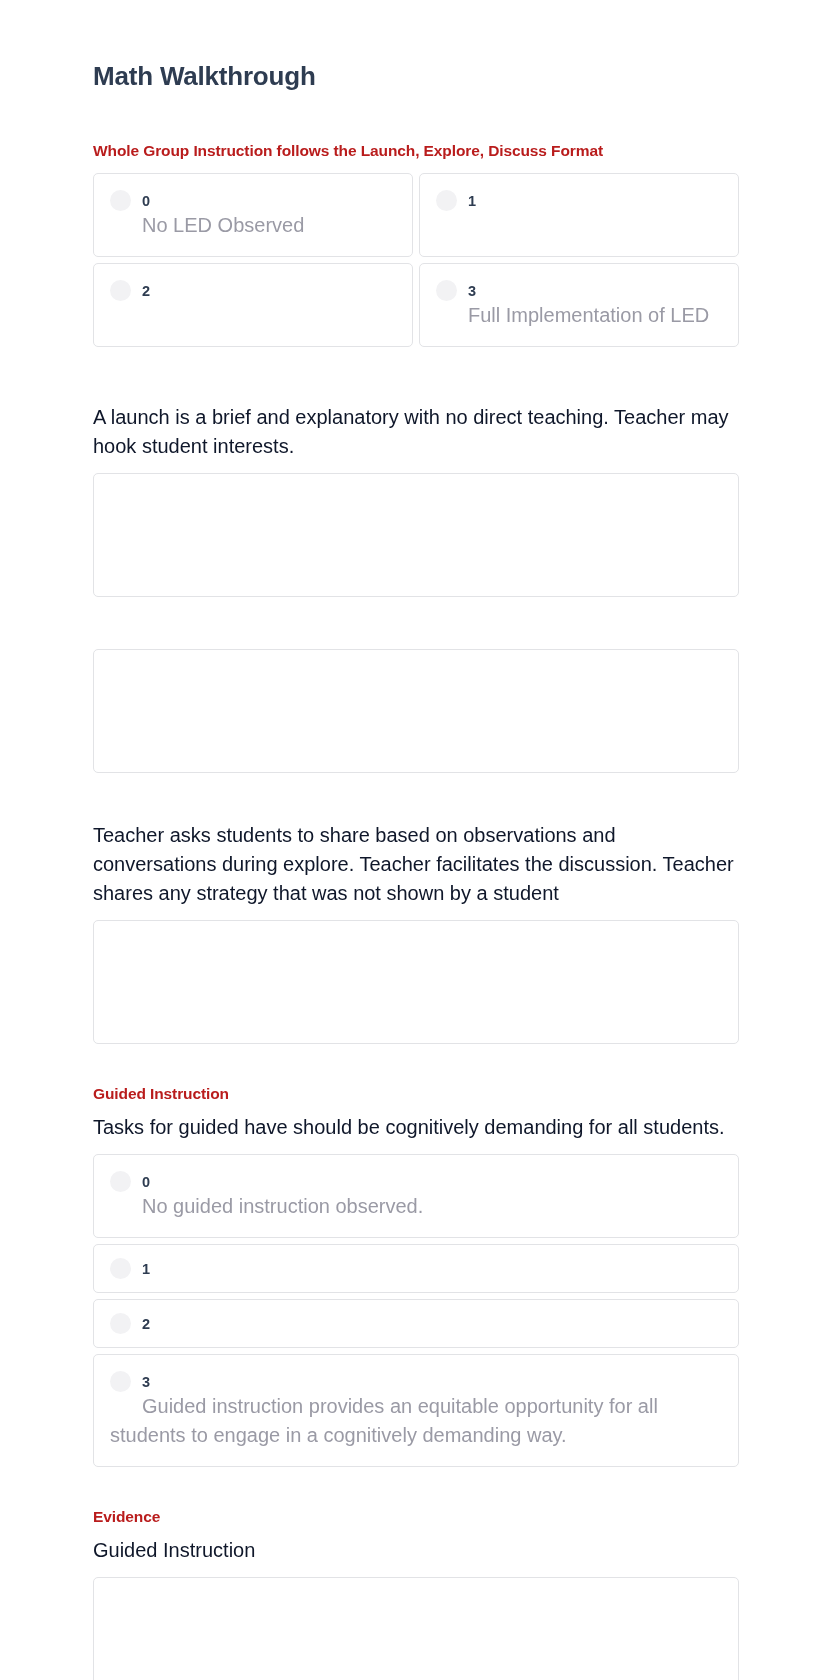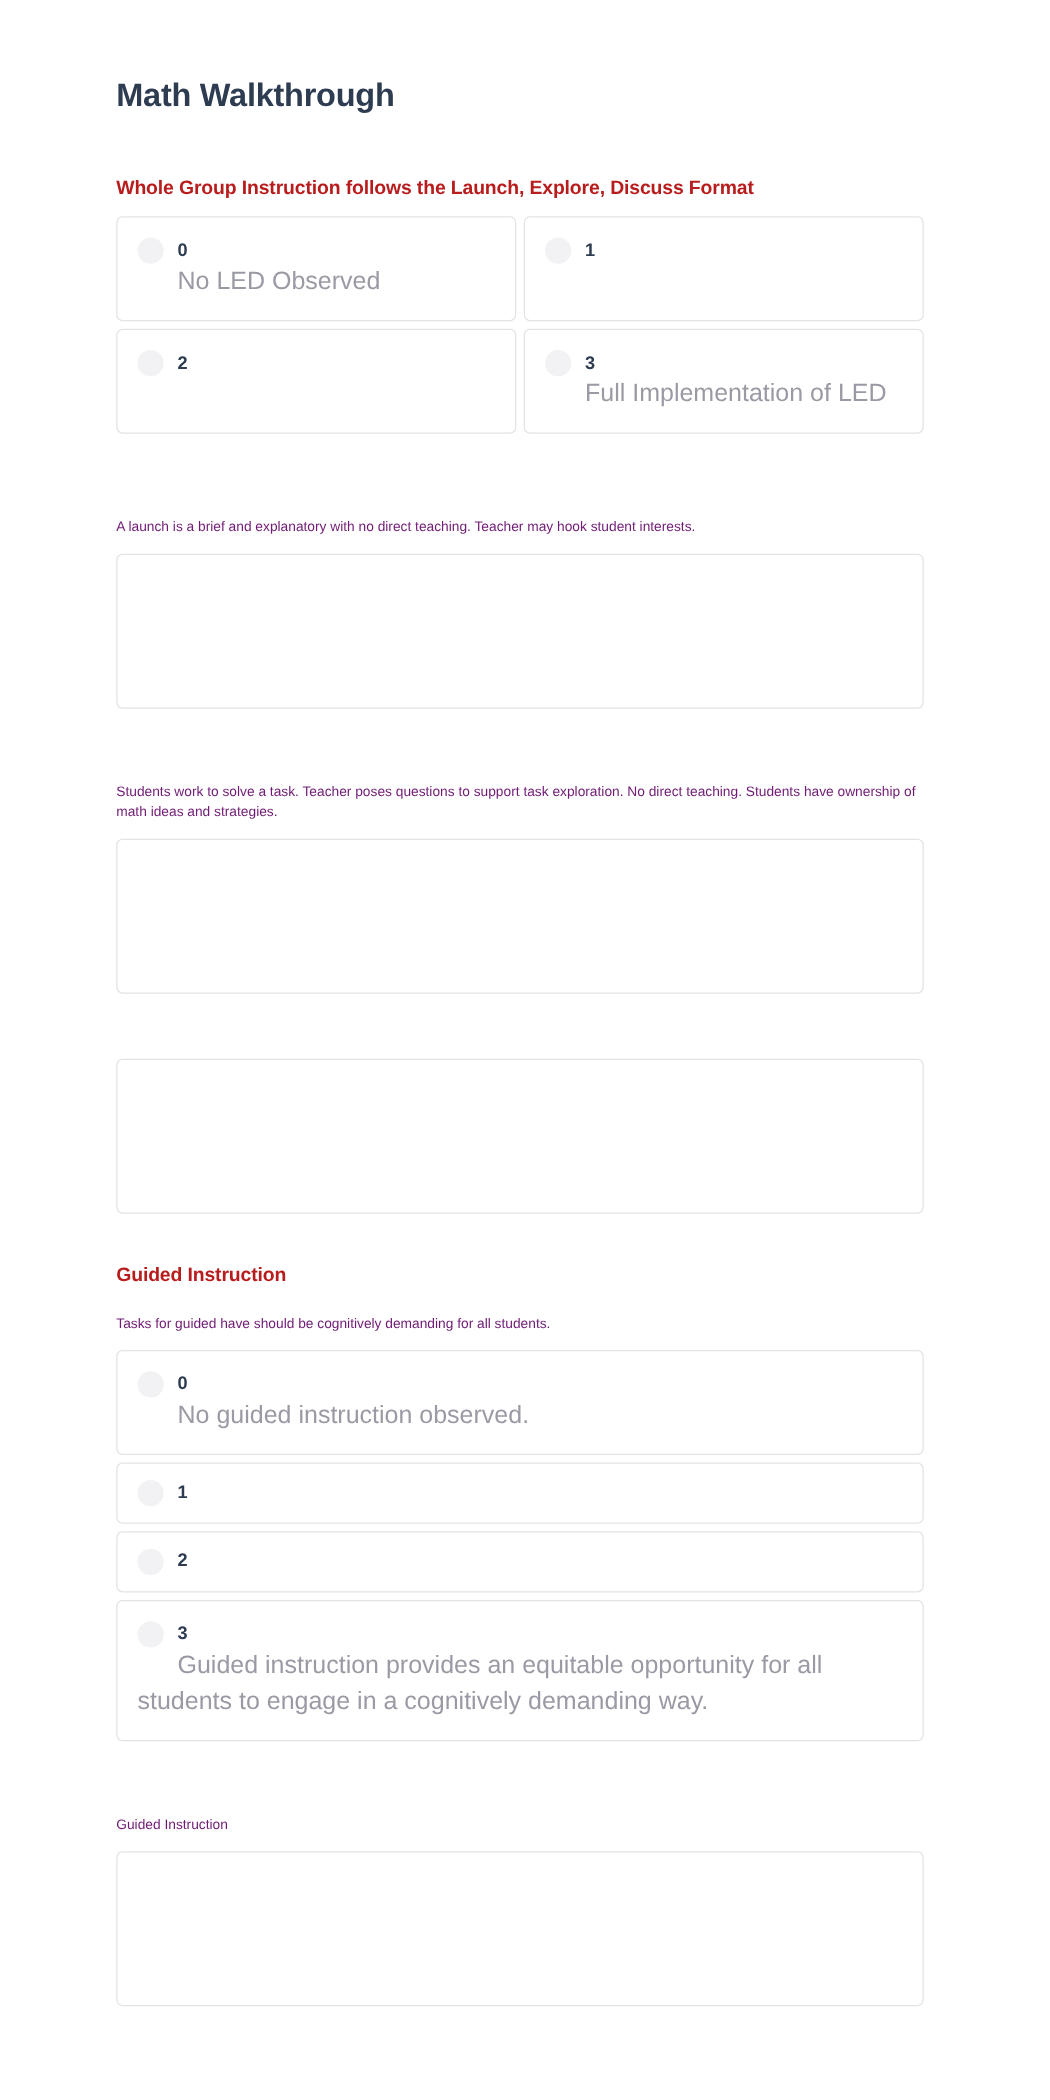--- a/index.html
+++ b/index.html
@@ -36,24 +36,24 @@
   .block { margin-top: 0; }
 
   .q-title {
     font-size: 15.5px;
     font-weight: bold;
     color: #b91c1c;
     line-height: 1.35;
     letter-spacing: -0.1px;
   }
   .q-desc {
-    font-size: 11px;
-    color: #701a75;
+    font-size: 20px;
+    color: #0f172a;
     line-height: 1.45;
-    margin-top: 20px;
+    margin-top: 8px;
     font-weight: normal;
   }
 
   
   .opt-grid {
     display: grid;
     grid-template-columns: 1fr 1fr;
     gap: 6px 6px;
     margin-top: 12px;
   }
@@ -168,27 +168,27 @@
     <div class="gap-lg"></div>
 
     <div class="block">
       <div class="q-desc">A launch is a brief and explanatory with no direct teaching. Teacher may hook student interests.</div>
       <textarea class="ta" placeholder="" style=""></textarea>
     </div>
 
     <div class="gap-md"></div>
 
     <div class="block">
-      <div class="q-desc">Students work to solve a task. Teacher poses questions to support task exploration. No direct teaching. Students have ownership of math ideas and strategies.</div>
-      <textarea class="ta" placeholder="" style=""></textarea>
-    </div>
-
-    <div class="gap-md"></div>
-
-    <div class="block">
+      <textarea class="ta" placeholder="" style=""></textarea>
+    </div>
+
+    <div class="gap-md"></div>
+
+    <div class="block">
+      <div class="q-desc">Teacher asks students to share based on observations and conversations during explore. Teacher facilitates the discussion. Teacher shares any strategy that was not shown by a student</div>
       <textarea class="ta" placeholder="" style=""></textarea>
     </div>
 
     <div class="gap-md"></div>
 
     <div class="block">
       <div class="q-title">Guided Instruction</div>
       <div class="q-desc">Tasks for guided have should be cognitively demanding for all students.</div>
       <div class="opt-list">
         <label class="opt-card">
@@ -218,18 +218,19 @@
             <span class="opt-value">3</span>
           </span>
           <span class="opt-sub">Guided instruction provides an equitable opportunity for all students to engage in a cognitively demanding way.</span>
         </label>
       </div>
     </div>
 
     <div class="gap-md"></div>
 
     <div class="block">
+      <div class="q-title">Evidence</div>
       <div class="q-desc">Guided Instruction</div>
       <textarea class="ta" placeholder="" style=""></textarea>
     </div>
 
   </div>
 </div>
 
 </body></html>

